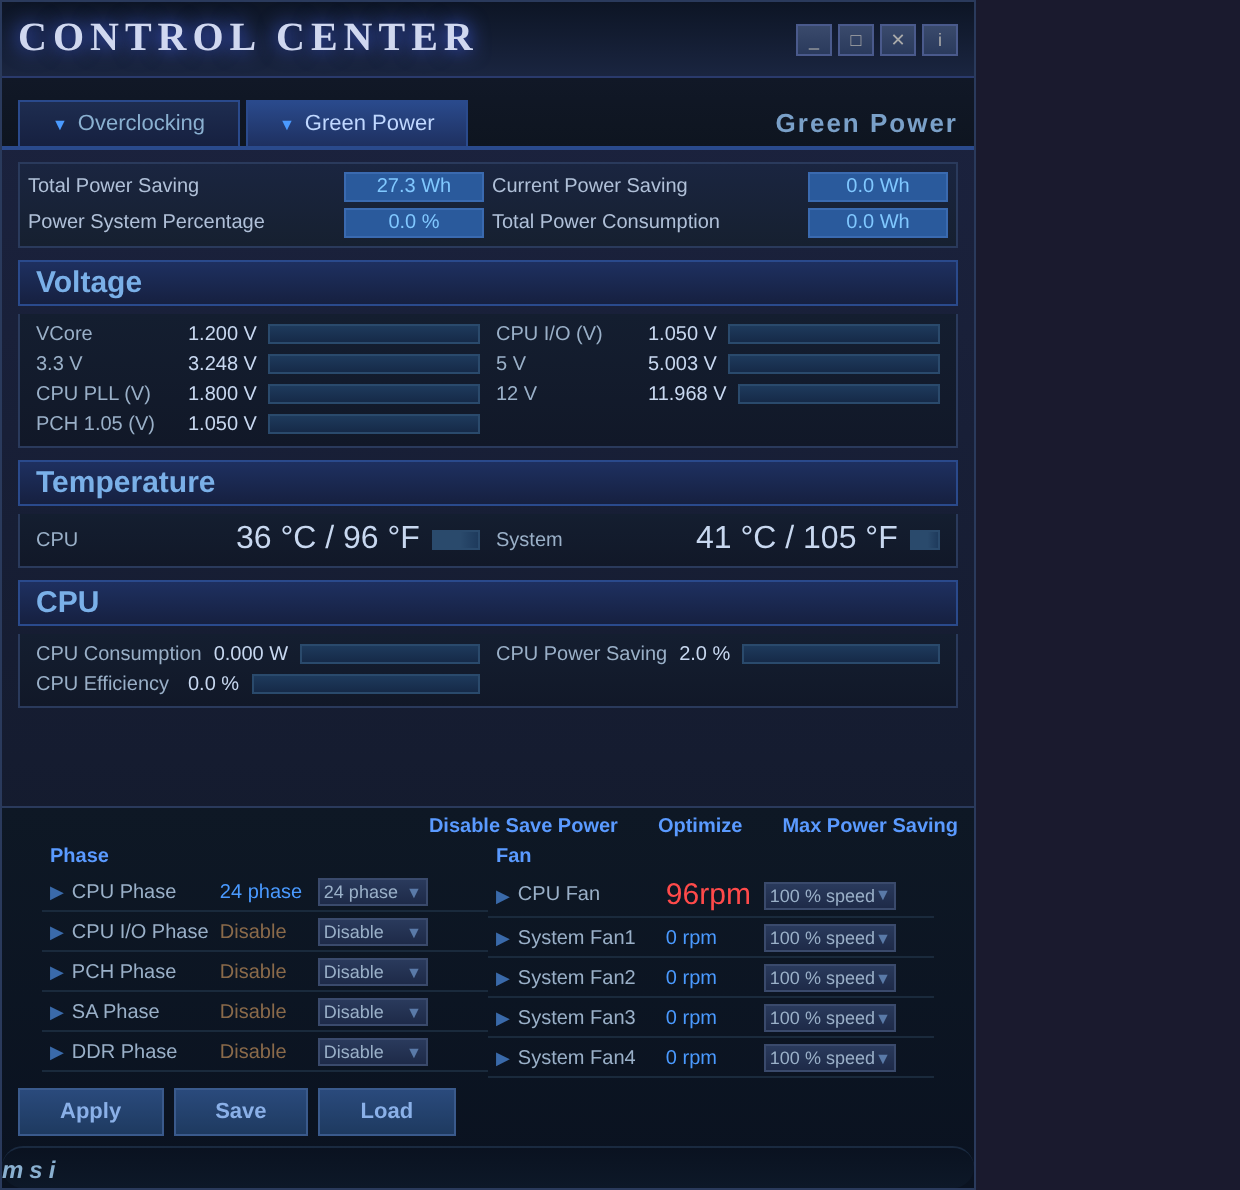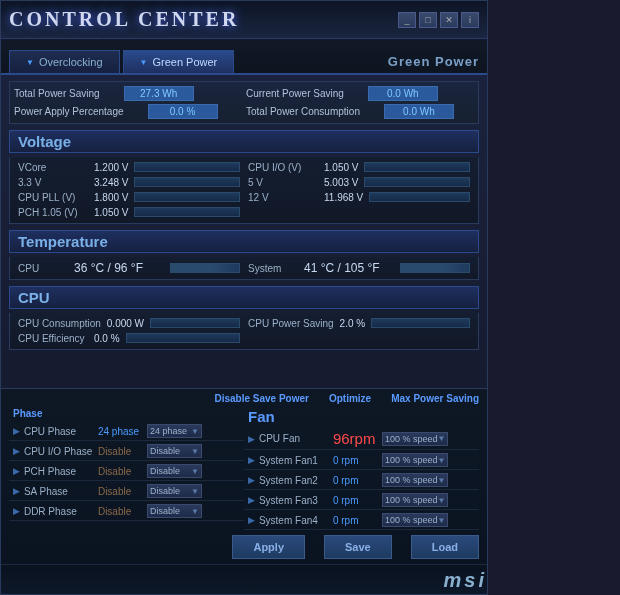--- a/index.html
+++ b/index.html
@@ -114,20 +114,21 @@
       gap: 4px;
       padding: 4px 4px;
       background: linear-gradient(180deg, #1a2540 0%, #162030 100%);
       border: 1px solid #2a3a5c;
     }
     .stat-group {
       display: flex;
       align-items: center;
       gap: 24px;
       flex: 1;
+      justify-content: space-between;
     }
     .stat-label {
       color: #b0c0d8;
       font-size: 10px;
       white-space: nowrap;
     }
     .stat-value {
       background: #2a5a9c;
       color: #80c8ff;
       padding: 1px 8px;
@@ -194,22 +195,23 @@
       align-items: center;
       gap: 6px;
     }
     .temp-label {
       color: #9ab0c8;
       font-size: 10px;
       min-width: 50px;
     }
     .temp-val {
       color: #c8d8f0;
-      font-size: 12px;
+      font-size: 16px;
       min-width: 90px;
+      margin-left: 44px;
     }
     .temp-bar {
       flex: 1;
       height: 10px;
       background: linear-gradient(90deg, #2a4a6c 60%, #1e3a5c 100%);
       border: 1px solid #2a4a6c;
     }
 
     
     .cpu-grid {
@@ -239,41 +241,41 @@
       color: #5a9aff;
       font-size: 10px;
       font-weight: bold;
       cursor: pointer;
     }
 
     .phase-table {
       display: grid;
       grid-template-columns: 1fr 1fr;
       gap: 0;
-      padding: 0 8px;
+      padding: 0 20px;
     }
     .phase-col {
       display: flex;
       flex-direction: column;
       gap: 1px;
     }
     .phase-header-row {
       display: flex;
       align-items: center;
       padding: 2px 4px;
       gap: 4px;
     }
     .phase-col-title {
       color: #5a9aff;
       font-size: 10px;
       font-weight: bold;
     }
     .fan-col-title {
       color: #5a9aff;
-      font-size: 15px;
+      font-size: 10px;
       font-weight: bold;
     }
     .phase-row {
       display: flex;
       align-items: center;
       padding: 2px 4px;
       gap: 4px;
       border-bottom: 1px solid #1a2a3c;
     }
     .phase-arrow {
@@ -311,23 +313,23 @@
       align-items: center;
       justify-content: space-between;
     }
     .dropdown-arrow {
       color: #5a7aa8;
       font-size: 8px;
     }
 
     .action-bar {
       display: flex;
-      justify-content: flex-end;
+      justify-content: flex-start;
       padding: 5px 8px;
-      gap: 19px;
+      gap: 5px;
     }
     .action-btn {
       padding: 5px 20px;
       font-size: 11px;
       cursor: pointer;
       border: 1px solid #3a5a8c;
       font-weight: bold;
     }
     .btn-apply {
       background: linear-gradient(180deg, #2a4a7c 0%, #1e3a60 100%);
@@ -336,29 +338,30 @@
     .btn-save {
       background: linear-gradient(180deg, #2a4a7c 0%, #1e3a60 100%);
       color: #8ab0e8;
     }
     .btn-load {
       background: linear-gradient(180deg, #2a4a7c 0%, #1e3a60 100%);
       color: #8ab0e8;
     }
 
     .msi-logo {
-      text-align: right;
+      text-align: left;
       padding: 4px 0 2px 0;
       font-style: italic;
       font-weight: bold;
-      font-size: 20px;
+      font-size: 12px;
       color: #8ab0d0;
       letter-spacing: 3px;
       background: linear-gradient(180deg, #0a1220 0%, #0d1828 100%);
       border-top: 1px solid #1a2a40;
+      border-radius: 13px;
     }
 
     .spacer-area {
       flex: 1;
       min-height: 8px;
     }
   </style>
 </head>
 <body>
 
@@ -388,21 +391,21 @@
 
   <div class="main-content">
 
     <div class="stats-row">
       <div style="flex:1; display:flex; flex-direction:column; gap:3px;">
         <div class="stat-group">
           <span class="stat-label">Total Power Saving</span>
           <span class="stat-value">27.3 Wh</span>
         </div>
         <div class="stat-group">
-          <span class="stat-label">Power Apply Percentage</span>
+          <span class="stat-label">Power System Percentage</span>
           <span class="stat-value">0.0 %</span>
         </div>
       </div>
       <div style="flex:1; display:flex; flex-direction:column; gap:3px;">
         <div class="stat-group">
           <span class="stat-label">Current Power Saving</span>
           <span class="stat-value">0.0 Wh</span>
         </div>
         <div class="stat-group">
           <span class="stat-label">Total Power Consumption</span>

